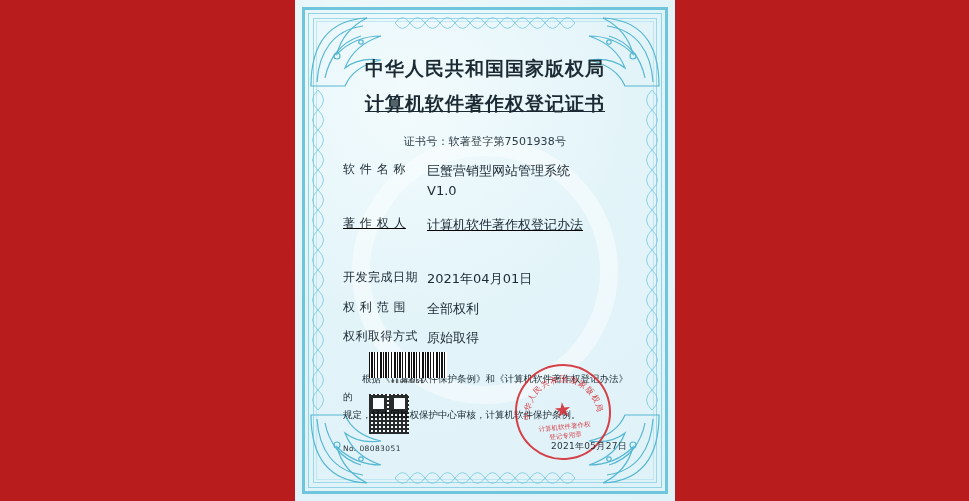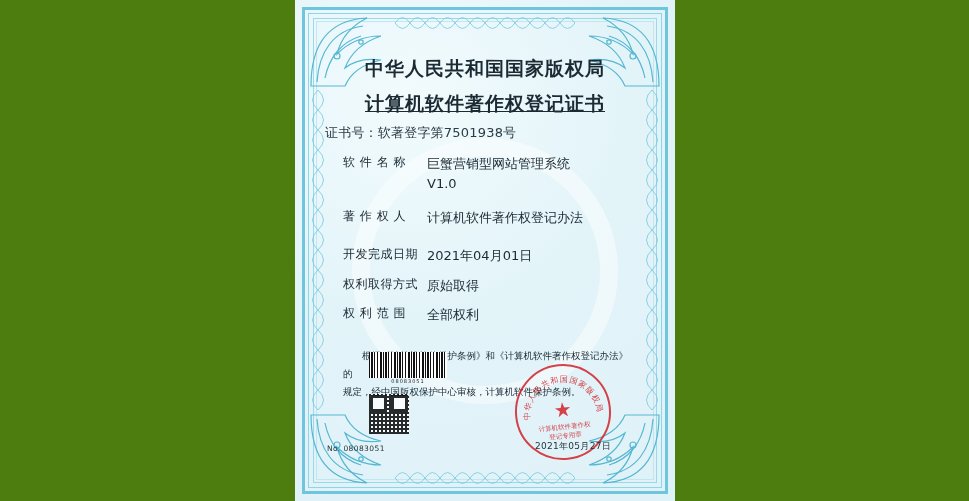--- a/index.html
+++ b/index.html
@@ -10,21 +10,21 @@
   body {
     width: 969px;
     height: 501px;
     overflow: hidden;
     font-family: "DejaVu Sans", "Liberation Sans", sans-serif;
   }
   .page {
     position: relative;
     width: 969px;
     height: 501px;
-    background: #4d7c0f;
+    background: #b91c1c;
   }
   
   .cert {
     position: absolute;
     left: 295px;
     top: 0px;
     width: 380px;
     height: 501px;
     background: #e8f7fa;
     background-image:
@@ -104,23 +104,24 @@
     text-align: center;
     font-family: "DejaVu Serif", "Liberation Serif", serif;
     font-size: 19px;
     font-weight: bold;
     color: #1c2b33;
     letter-spacing: 1px;
     margin-top: 9px;
     text-decoration: underline;
   }
   .cert-no {
-    font-size: 13px;
+    text-align: center;
+    font-size: 11px;
     color: #2b3b44;
-    margin-top: 7px;
+    margin-top: 17px;
     letter-spacing: 0.2px;
   }
   .fields {
     margin-top: 12px;
     padding-left: 18px;
     padding-right: 10px;
   }
   .field-row {
     display: flex;
     align-items: flex-start;
@@ -135,22 +136,22 @@
     white-space: nowrap;
   }
   .field-value {
     font-size: 13px;
     color: #1b2a33;
     line-height: 1.55;
   }
   .field-value .line2 {
     display: block;
   }
-  .gap-lg { margin-top: 18px; }
-  .gap-md { margin-top: 14px; }
+  .gap-lg { margin-top: 34px; }
+  .gap-md { margin-top: 14px; text-decoration: underline; }
 
   .statement {
     margin-top: 22px;
     padding-left: 18px;
     padding-right: 16px;
     font-size: 9.5px;
     color: #1b2a33;
     line-height: 1.9;
   }
   .statement .indent { text-indent: 19px; display: block; }
@@ -244,29 +245,29 @@
     bottom: 17px;
     text-align: center;
     color: #d2232a;
     font-size: 6.5px;
     line-height: 1.35;
     font-family: "DejaVu Serif", "Liberation Serif", serif;
   }
 
   .footer-no {
     position: absolute;
-    left: 32px;
+    left: 48px;
     bottom: 48px;
     font-size: 7.5px;
     color: #24333b;
     letter-spacing: .4px;
   }
   .footer-date {
     position: absolute;
-    right: 64px;
+    right: 48px;
     bottom: 48px;
     font-size: 9px;
     color: #24333b;
     letter-spacing: .3px;
   }
   .watermark {
     position: absolute;
     left: 50%;
     top: 54%;
     transform: translate(-50%,-50%);
@@ -372,27 +373,27 @@
           <div class="field-value">计算机软件著作权登记办法</div>
         </div>
 
         <div class="field-row gap-lg">
           <div class="field-label">开发完成日期</div>
           <div class="field-value">2021年04月01日</div>
         </div>
 
 
         <div class="field-row">
+          <div class="field-label">权 利 范 围</div>
+          <div class="field-value">全部权利</div>
+        </div>
+
+        <div class="field-row">
           <div class="field-label">权利取得方式</div>
           <div class="field-value">原始取得</div>
-        </div>
-
-        <div class="field-row">
-          <div class="field-label">权 利 范 围</div>
-          <div class="field-value">全部权利</div>
         </div>
 
 
       </div>
 
       <div class="statement">
         <span class="indent">根据《计算机软件保护条例》和《计算机软件著作权登记办法》的</span>
         <span>规定，经中国版权保护中心审核，计算机软件保护条例。</span>
       </div>
 

